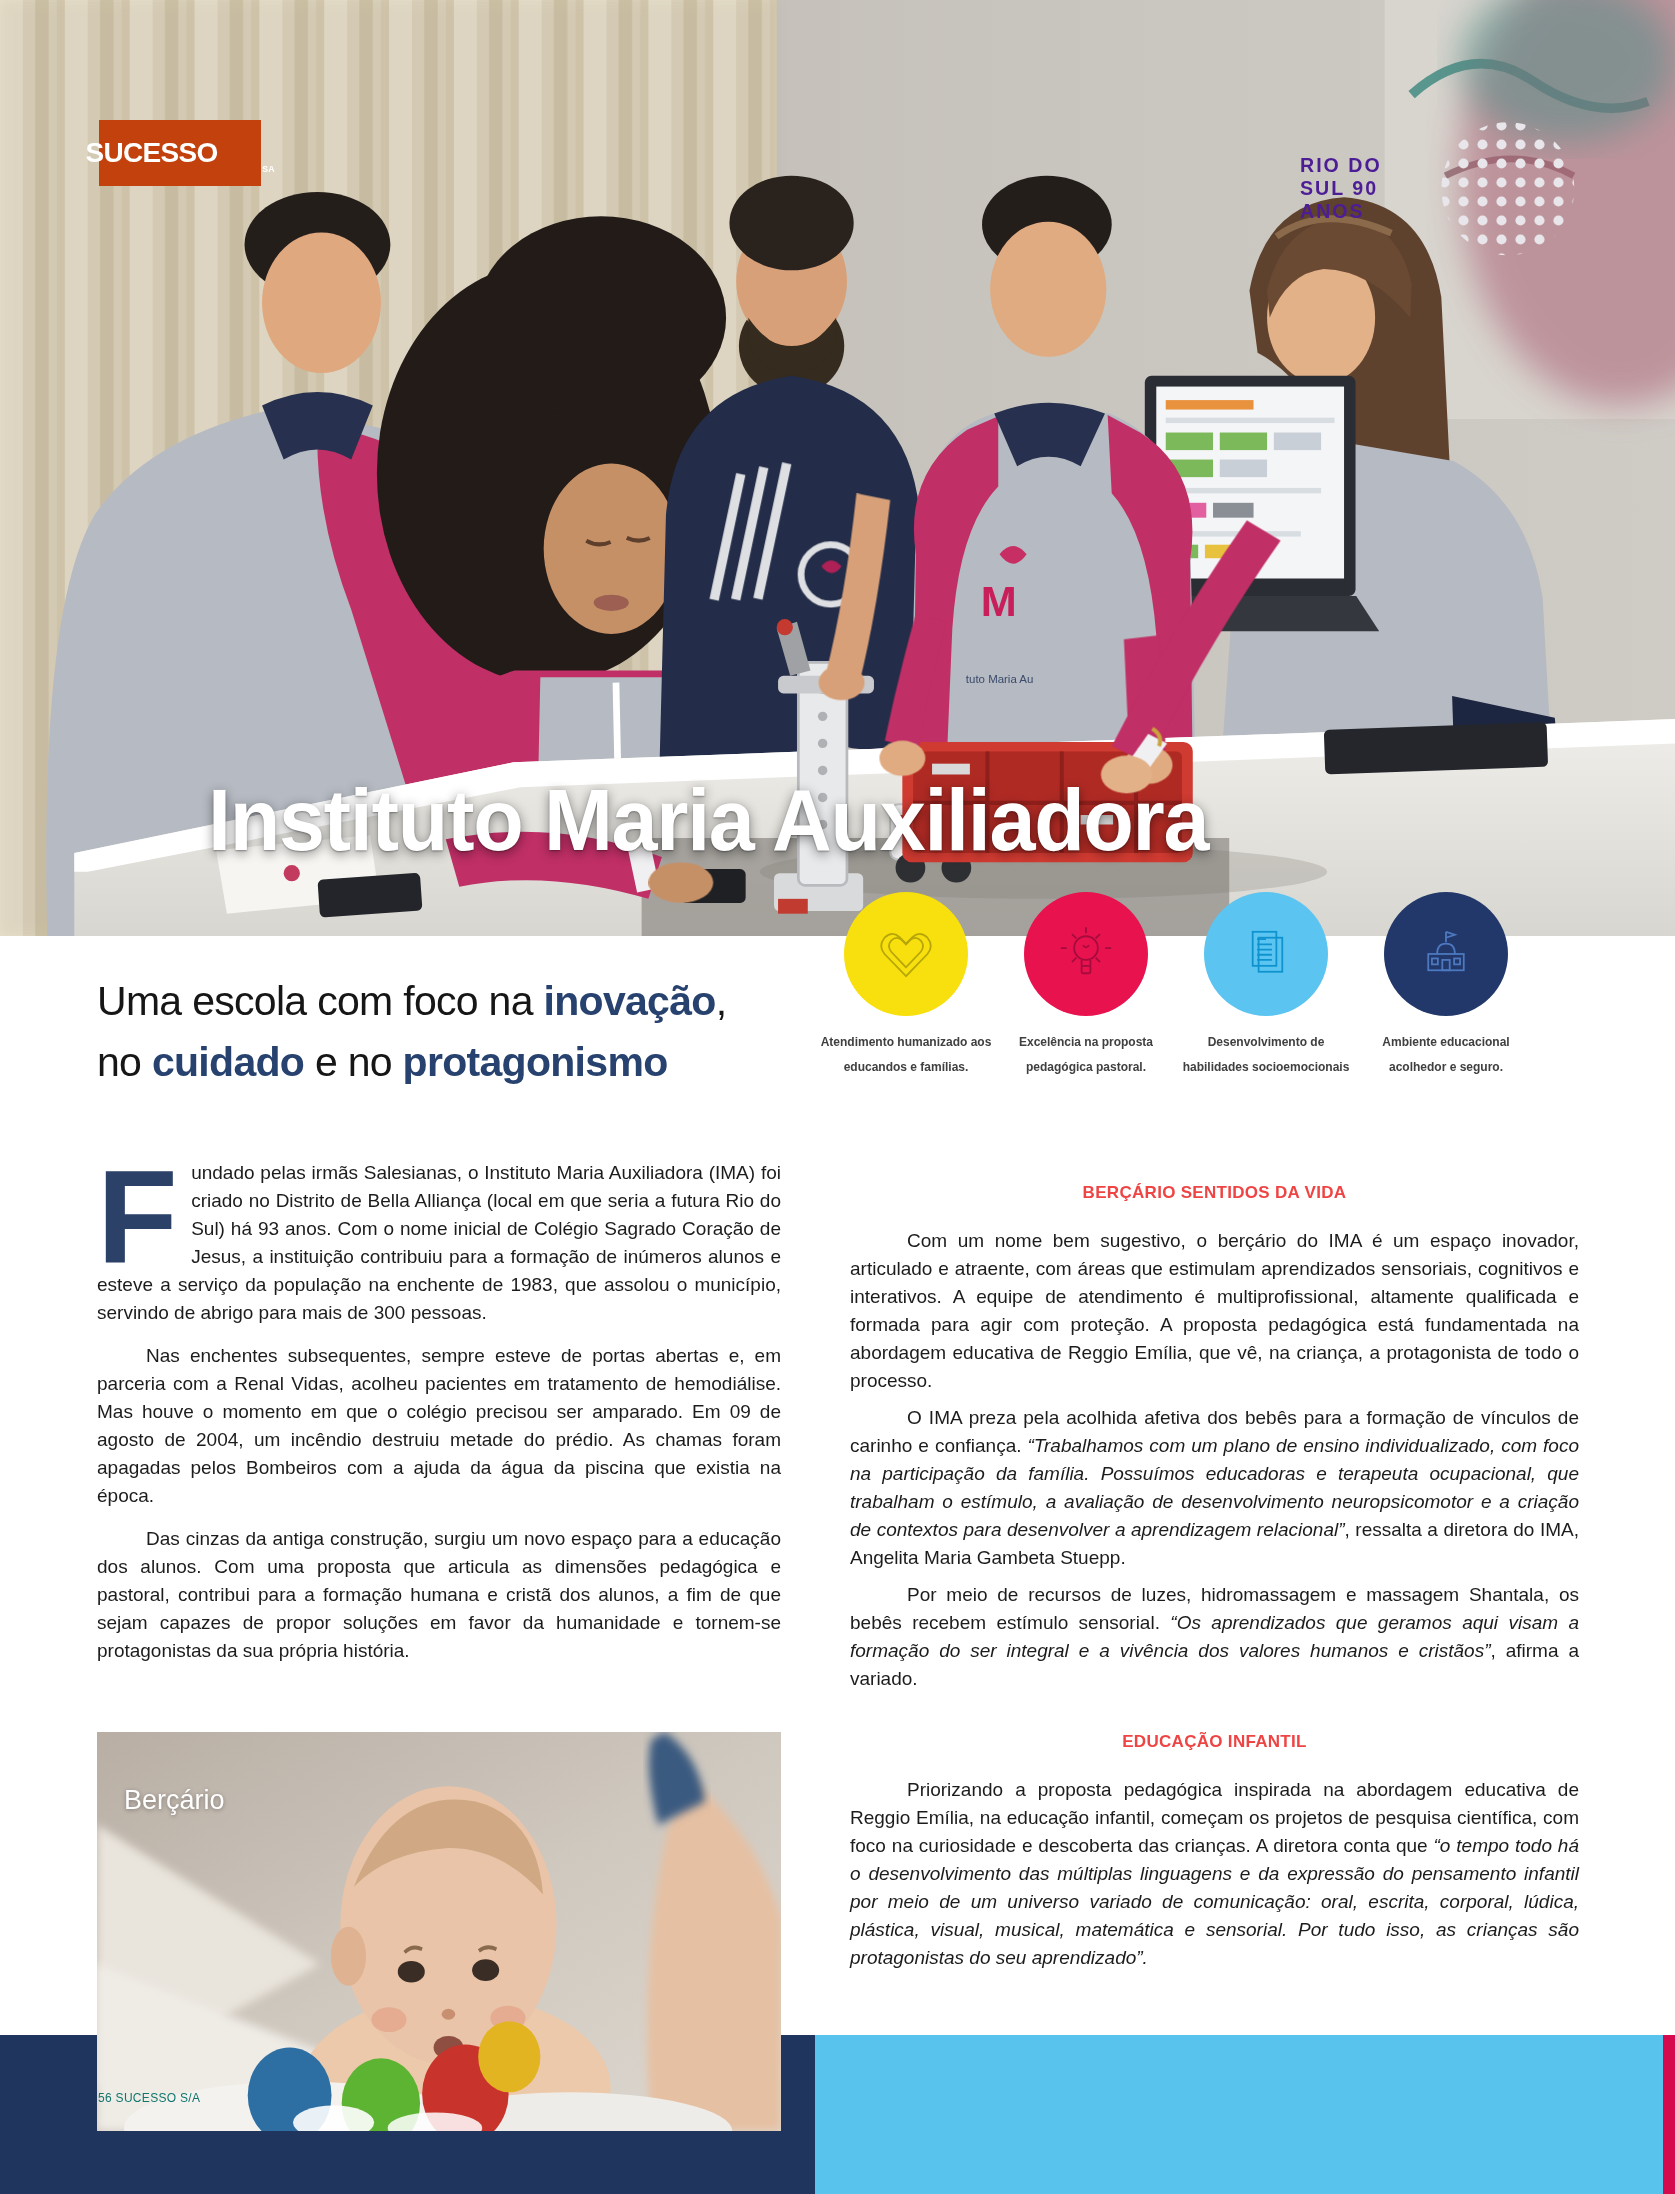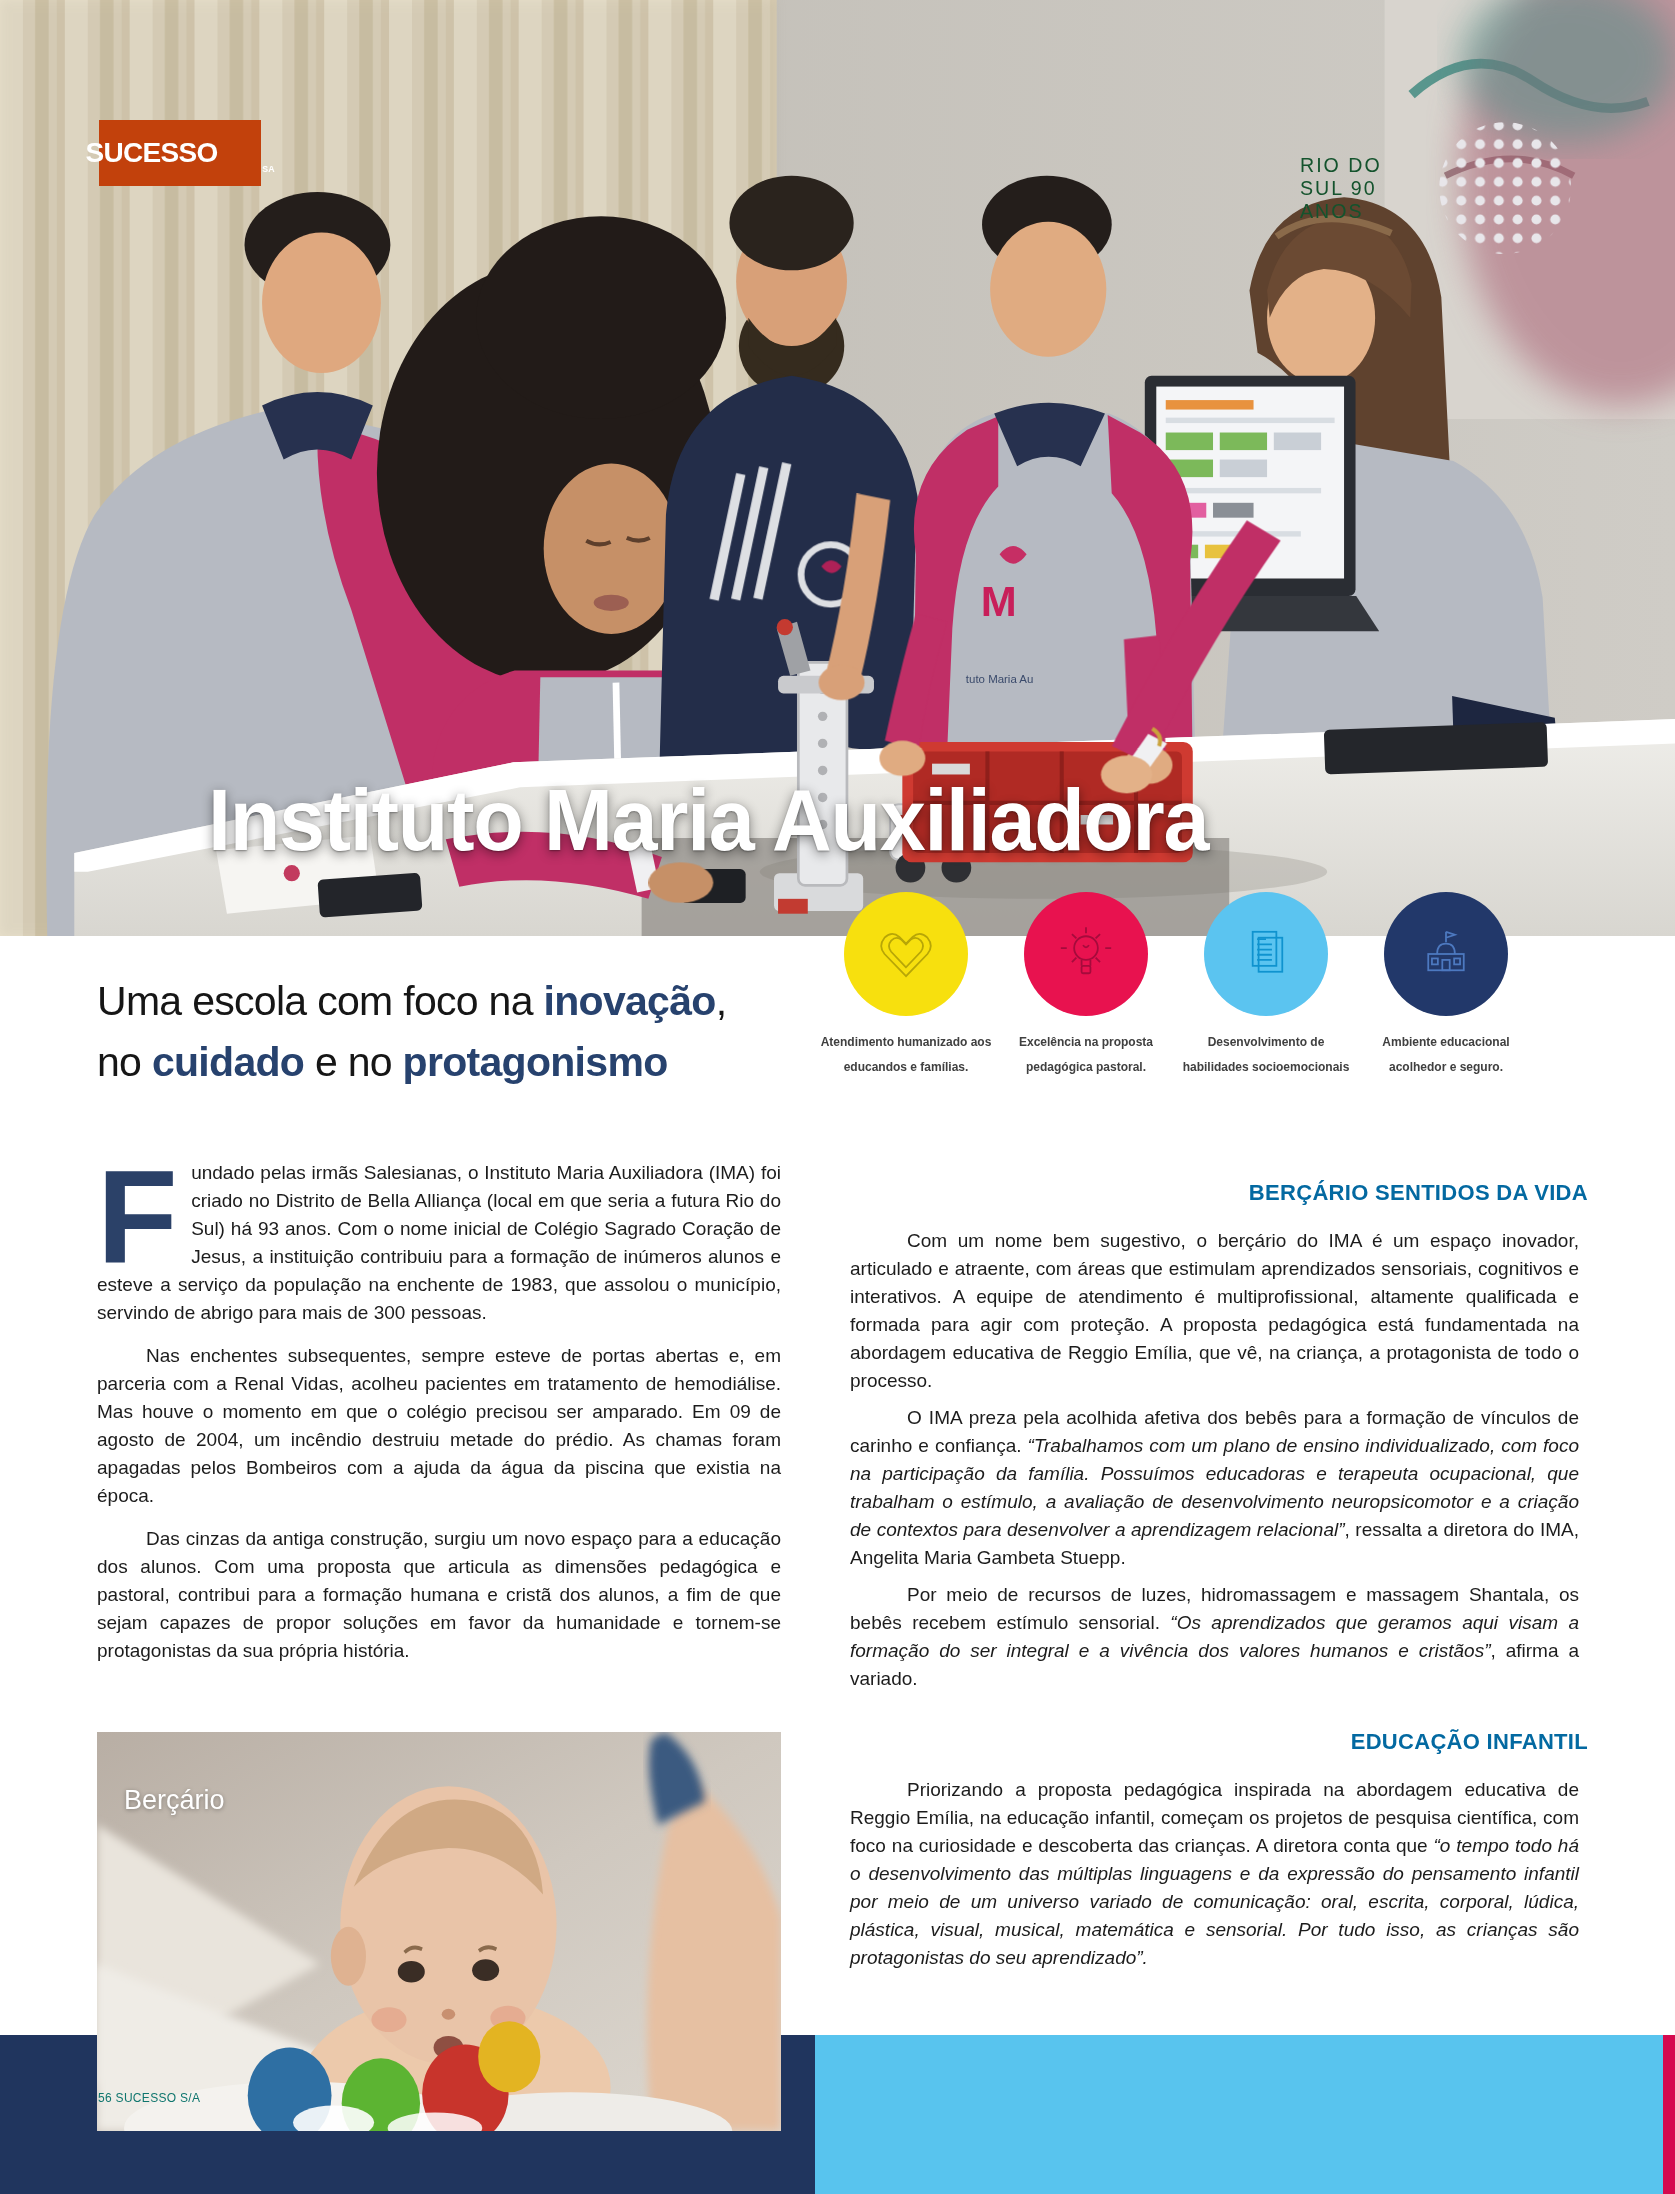--- a/index.html
+++ b/index.html
@@ -7,21 +7,21 @@
         font-family:"Liberation Sans","DejaVu Sans",sans-serif;}
 
   
   .hero{position:absolute;left:0;top:0;width:1675px;height:936px;z-index:1;}
   .hero svg{display:block;width:100%;height:100%;}
   .logo{position:absolute;left:99px;top:120px;width:162px;height:66px;background:#c2410c;
         display:flex;align-items:center;justify-content:center;gap:1.4px;z-index:2;}
   .logo-text{color:#fff;font-weight:bold;font-size:28px;letter-spacing:-0.7px;}
   .logo-sub{color:#fff;font-size:8.8px;font-weight:bold;align-self:flex-end;margin-bottom:12px;padding-left:42px;}
   .badge{position:absolute;left:1300px;top:116px;display:flex;align-items:center;gap:10.8px;z-index:2;}
-  .badge-text{color:#14532d;font-size:19.6px;letter-spacing:2px;font-weight:400;}
+  .badge-text{color:#4c1d95;font-size:19.6px;letter-spacing:2px;font-weight:700;}
   .hero-title{position:absolute;left:208px;top:769px;z-index:2;color:#fff;font-weight:bold;
         font-size:88px;letter-spacing:-1.4px;white-space:nowrap;transform:scaleX(.94);transform-origin:left;
         text-shadow:0 2.7px 12px rgba(0,0,0,.45), 0 0.7px 2px rgba(0,0,0,.35);}
 
   
   .feature-circle{position:absolute;top:892px;width:124px;height:124px;border-radius:50%;z-index:3;
         display:flex;align-items:center;justify-content:center;}
   .fc1{left:844px;} .fc2{left:1024px;} .fc3{left:1204px;} .fc4{left:1384px;}
   .feature-caption{position:absolute;top:1030px;width:178px;text-align:center;z-index:3;
         font-weight:bold;font-size:12px;line-height:25px;color:#404040;}
@@ -35,21 +35,21 @@
   
   .col-left{position:absolute;left:97px;top:1159px;width:684px;z-index:2;
         font-size:19px;line-height:28px;color:#1c1c1c;text-align:justify;}
   .col-left p{margin:0 0 15px 0;}
   .col-left p.indent{text-indent:49px;}
   .dropcap{float:left;font-size:132px;line-height:101px;font-weight:bold;color:#2b4168;
         margin:6.8px 13.5px 4px 0;}
   .col-right{position:absolute;left:841px;top:1179px;width:747px;z-index:2;
         font-size:19px;line-height:28px;color:#1c1c1c;text-align:justify;}
   .col-right p{margin:9px;text-indent:57px;}
-  .section-title{margin:0 0 20px 0;text-align:right;font-size:22px;font-weight:bold;color:#0369a1;
+  .section-title{margin:0 0 20px 0;text-align:center;font-size:17px;font-weight:bold;color:#ef4444;
         letter-spacing:0.3px;}
   .section-title.second{margin-top:35px;}
   .quote{font-style:italic;}
 
   
   .photo{position:absolute;left:97px;top:1732px;width:684px;height:399px;overflow:hidden;z-index:4;}
   .photo svg{display:block;width:100%;height:100%;}
   .photo-label{position:absolute;left:27px;top:53px;color:#fff;font-size:27px;
         text-shadow:0 0.7px 4px rgba(0,0,0,.35);}
 

